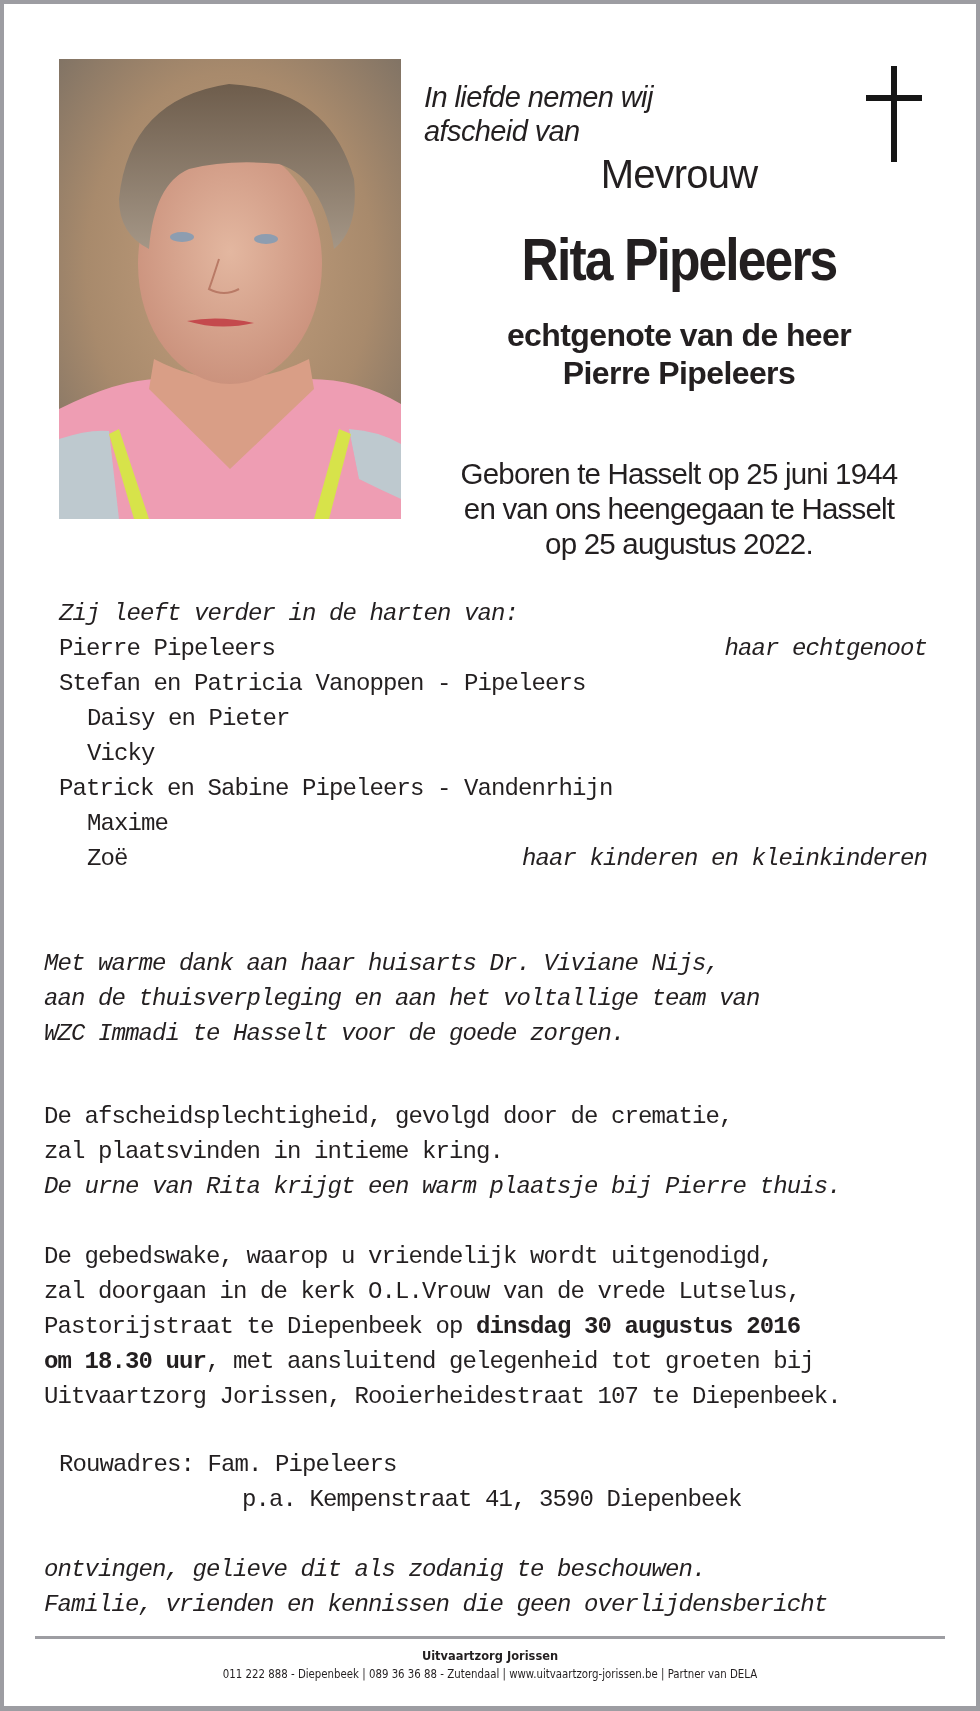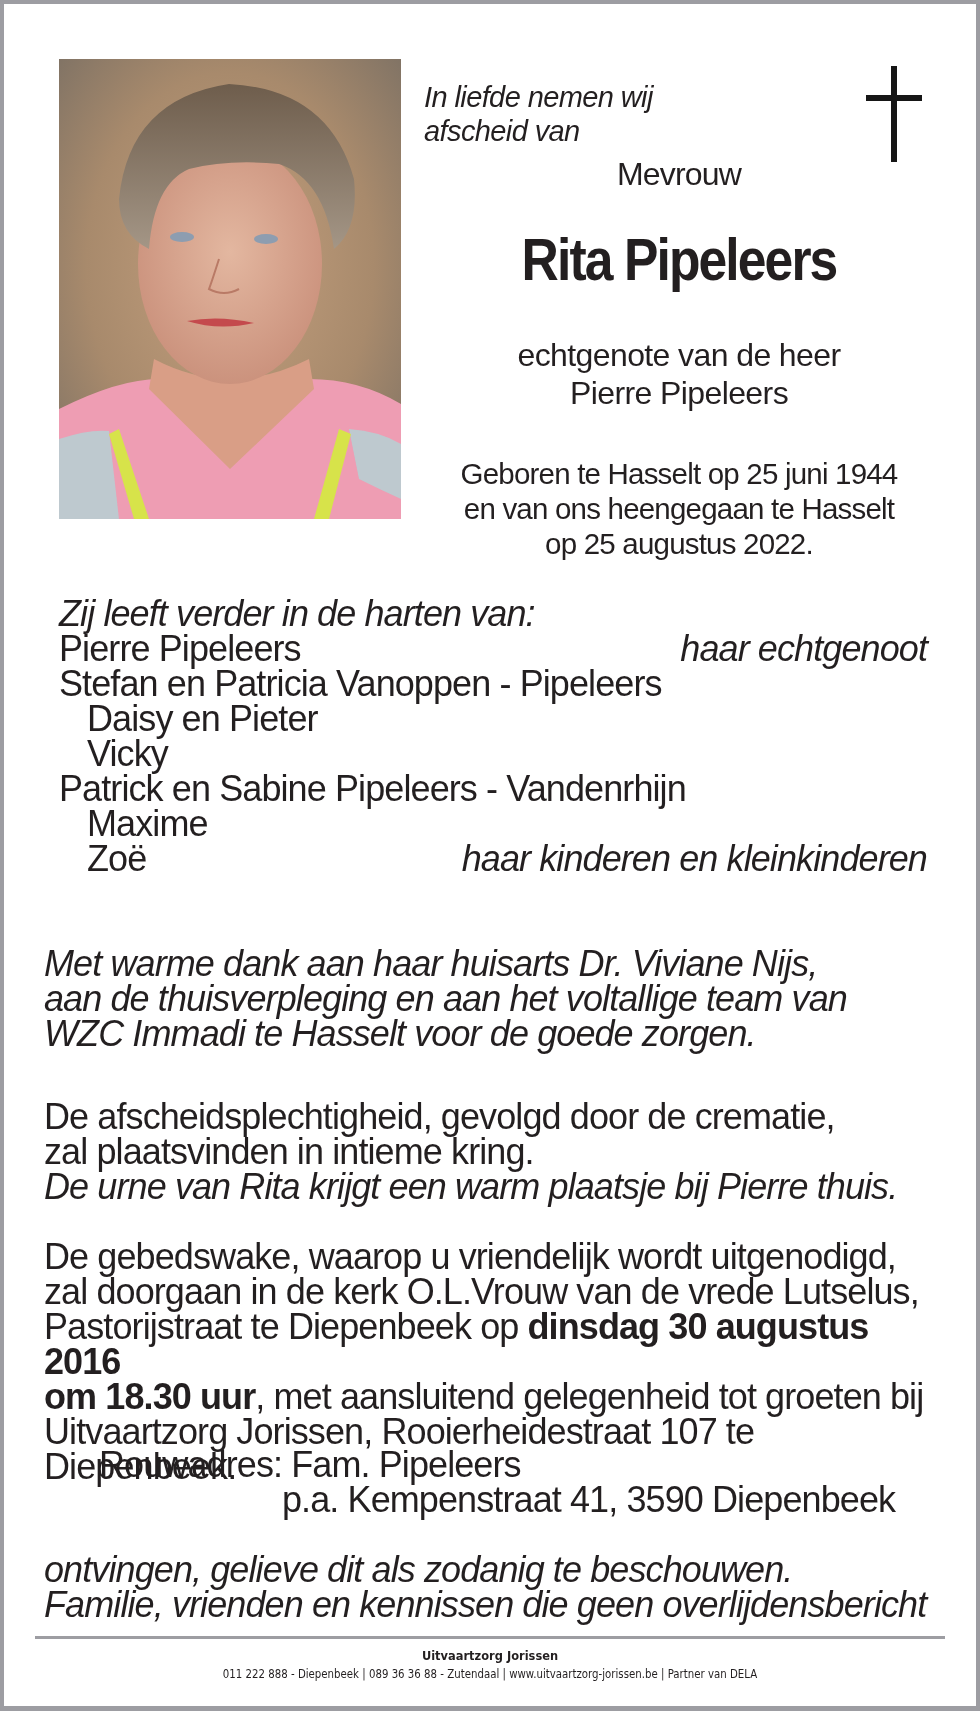--- a/index.html
+++ b/index.html
@@ -18,35 +18,35 @@
     .intro {
       position: absolute; left: 420px; top: 52px; width: 300px;
       font-style: italic; font-size: 29px; line-height: 34px; letter-spacing: -0.6px;
       font-stretch: condensed;
       margin-top: 24px;
     }
     .cross { position: absolute; left: 862px; top: 62px; width: 58px; height: 96px; }
     .cross .v { position: absolute; left: 25px; top: 0; width: 6px; height: 96px; background: #161616; }
     .cross .h { position: absolute; left: 0; top: 29px; width: 56px; height: 6px; background: #161616; }
     .center-col { position: absolute; left: 420px; width: 510px; text-align: center; }
-    .mevrouw { top: 150px; font-size: 32px; line-height: 40px; letter-spacing: -0.8px; }
+    .mevrouw { top: 150px; font-size: 40px; line-height: 40px; letter-spacing: -0.8px; }
     .name { top: 222px; font-size: 60px; line-height: 68px; font-weight: bold; letter-spacing: -2.2px; transform: scaleX(0.86); }
-    .spouse { top: 332px; font-size: 32px; line-height: 38px; font-weight: normal; letter-spacing: -0.6px; }
+    .spouse { top: 312px; font-size: 32px; line-height: 38px; font-weight: bold; letter-spacing: -0.6px; }
     .birth { top: 452px; font-size: 29.5px; line-height: 35px; letter-spacing: -0.8px; }
-    .text { font-size: 36px; line-height: 35px; letter-spacing: -0.9px; }
+    .text { font-size: 24px; line-height: 35px; letter-spacing: -0.9px; font-family: Liberation Mono, monospace; }
     .family { position: absolute; left: 55px; top: 592px; width: 868px; }
     .family .row { display: flex; justify-content: space-between; height: 35px; white-space: nowrap; }
     .family .indent { padding-left: 28px; }
     .it { font-style: italic; }
     .b { font-weight: bold; }
     .block { position: absolute; left: 40px; width: 900px; text-align: left; }
     .thanks { top: 942px; }
     .ceremony { top: 1095px; }
     .wake { top: 1235px; }
-    .address { position: absolute; left: 55px; top: 1443px; width: 860px; margin-left: 40px; }
+    .address { position: absolute; left: 55px; top: 1443px; width: 860px; }
     .address .l2 { padding-left: 183px; }
     .notice { top: 1548px; }
     .rule { position: absolute; left: 31px; top: 1632px; width: 910px; height: 3px; background: #9d9da2; }
     .footer { position: absolute; left: 0; width: 972px; text-align: center; font-family: "DejaVu Sans", sans-serif; }
     .footer-title { top: 1644px; font-size: 13px; line-height: 16px; font-weight: bold; transform: scaleX(0.88); }
     .footer-line { top: 1663px; font-size: 12px; line-height: 15px; transform: scaleX(0.85); }
   </style>
 </head>
 <body>
 

